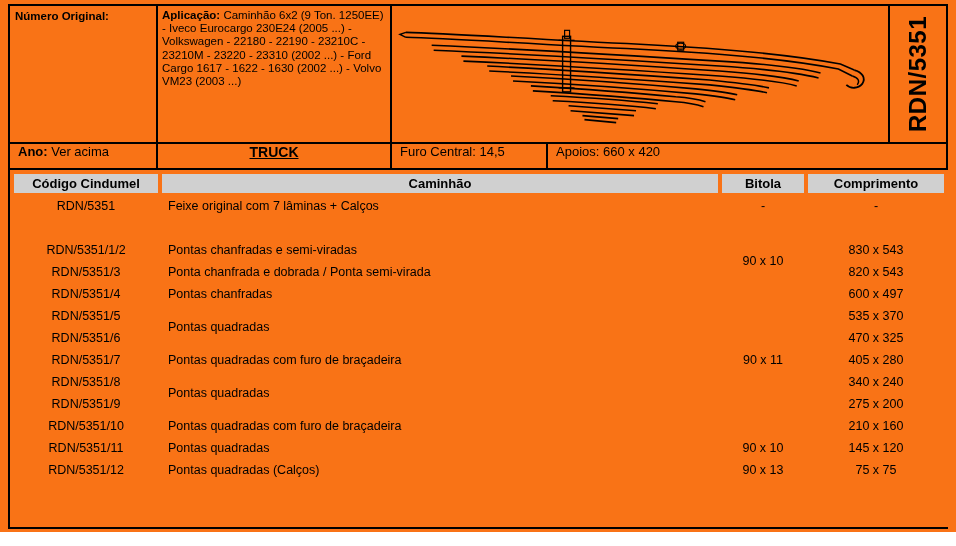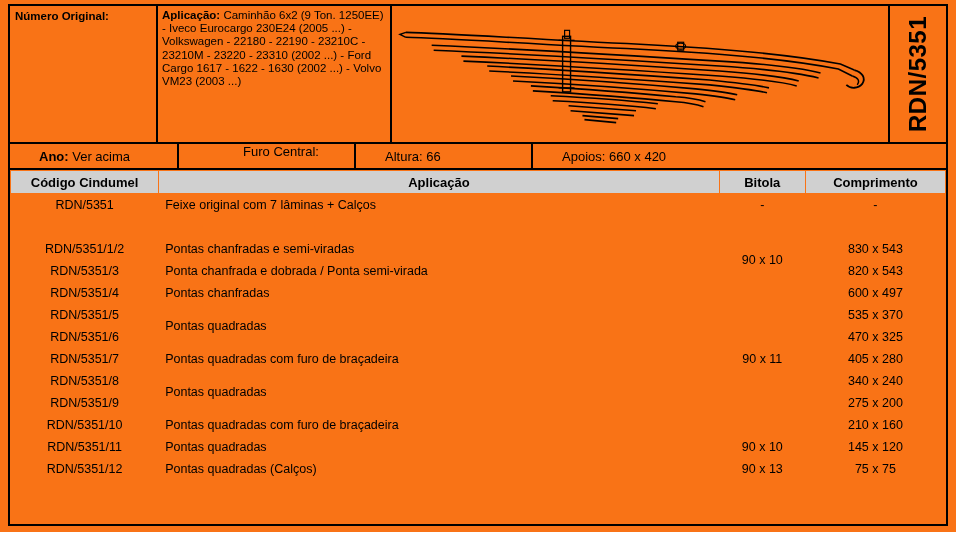--- a/index.html
+++ b/index.html
@@ -91,57 +91,56 @@
     border: 2px solid #000;
     border-top: none;
     box-sizing: border-box;
     display: flex;
     font-size: 13px;
   }
   .spec-cell {
     box-sizing: border-box;
     border-right: 2px solid #000;
     display: flex;
-    align-items: center;
+    align-items: flex-start;
     padding-left: 8px;
     height: 100%;
-    margin-left: 21px;
   }
   .spec-cell:last-child { border-right: none; }
   .spec-ano { width: 148px; }
   .spec-truck {
     width: 234px;
     justify-content: center;
     padding-left: 0;
     font-weight: bold;
     text-decoration: underline;
     font-size: 14px;
   }
-  .spec-furo { width: 156px; flex-direction: column; }
+  .spec-furo { width: 156px; }
   .spec-alt { width: 156px; }
   .spec-ap { flex: 1; border-radius: 12px; }
   .lbl-b { font-weight: bold; }
 
   
   .table-wrap {
     position: absolute;
     left: 8px;
     top: 170px;
     width: 940px;
     border: 2px solid #000;
     border-top: none;
     box-sizing: border-box;
   }
   table.main {
     border-collapse: collapse;
     width: 100%;
     table-layout: fixed;
   }
   table.main th, table.main td {
-    border: 1px solid #f97316;
+    border: 4px solid #f97316;
     font-size: 12.5px;
     height: 22px;
     padding: 0 6px;
     box-sizing: border-box;
   }
   table.main th {
     background: #d0d0d0;
     font-weight: bold;
     font-size: 13px;
     height: 23px;
@@ -221,43 +220,41 @@
 
     <div class="cell-code">
       <div class="vert-code">RDN/5351</div>
     </div>
   </div>
 
   <div class="spec-row">
     <div class="spec-cell spec-ano">
       <span class="lbl-b">Ano:</span>&nbsp;<span>Ver acima</span>
     </div>
+    <div class="spec-cell spec-truck">TRUCK</div>
     <div class="spec-cell spec-furo">
       <span>Furo Central:</span>&nbsp;<span>14,5</span>
-    </div>
-    <div class="spec-cell spec-alt">
-      <span>Altura:</span>&nbsp;<span>66</span>
     </div>
     <div class="spec-cell spec-ap">
       <span>Apoios:</span>&nbsp;<span>660 x 420</span>
     </div>
   </div>
 
   <div class="table-wrap">
     <table class="main">
       <colgroup>
         <col class="col-cod">
           <col class="col-desc">
           <col class="col-bit">
           <col class="col-comp">
       </colgroup>
       <thead>
         <tr>
           <th>Código Cindumel</th>
-          <th>Aplicação</th>
+          <th>Caminhão</th>
           <th>Bitola</th>
           <th>Comprimento</th>
         </tr>
       </thead>
       <tbody>
         <tr>
           <td class="c">RDN/5351</td>
           <td class="l">Feixe original com 7 lâminas + Calços</td>
           <td class="c">-</td>
           <td class="c">-</td>

